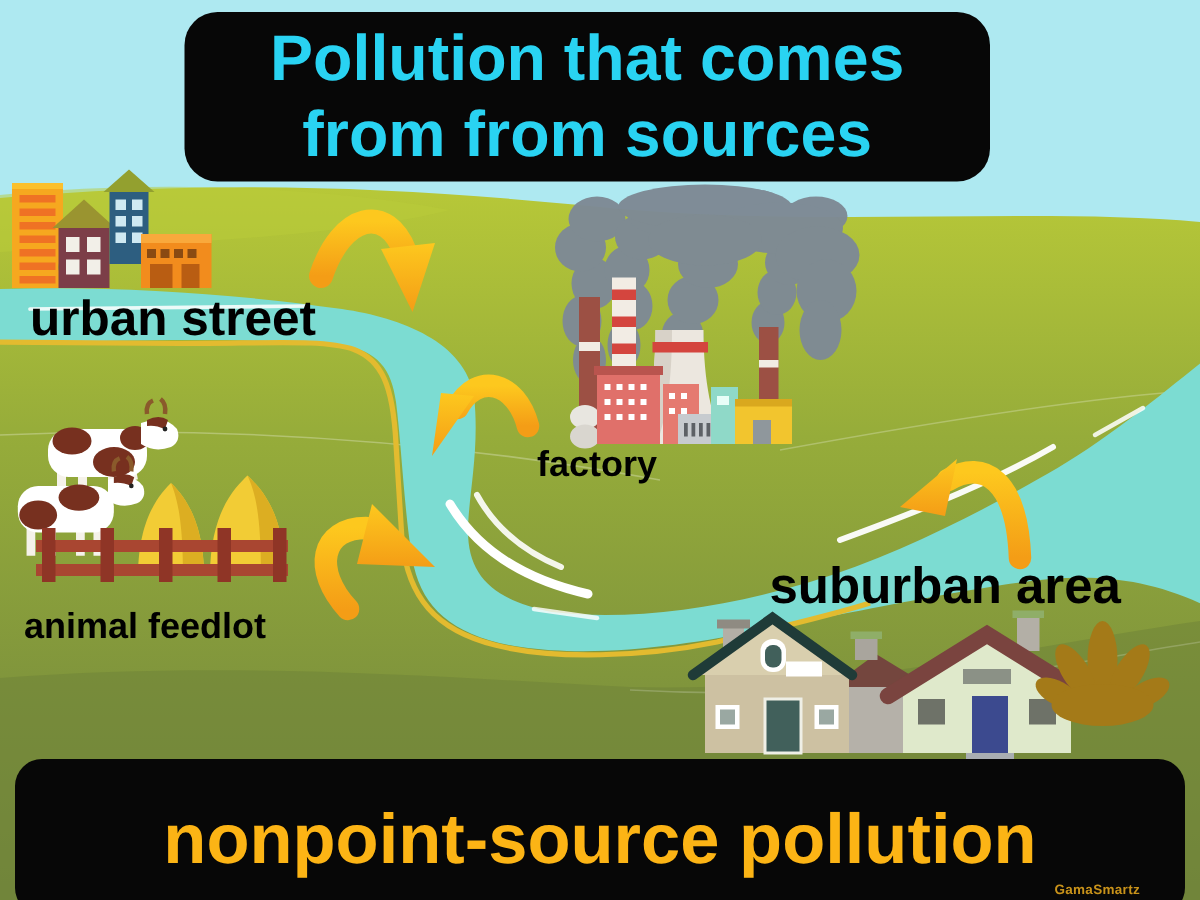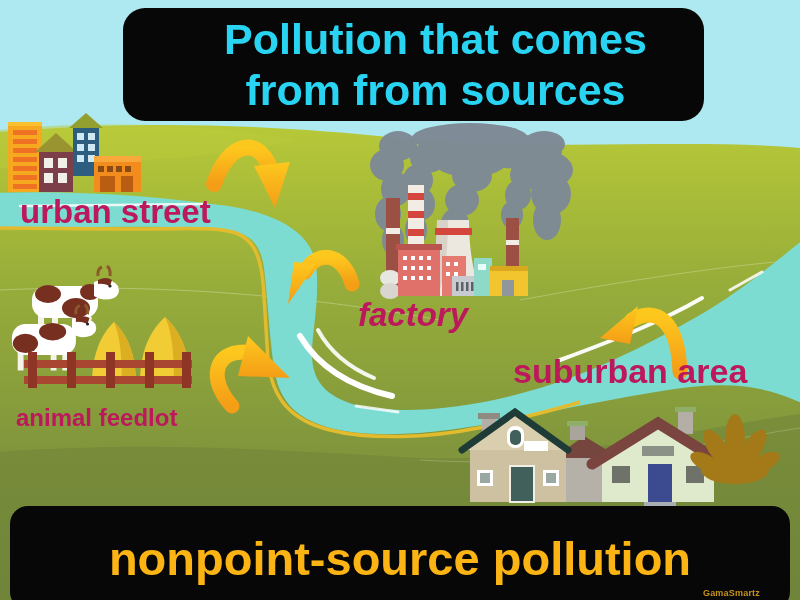--- a/index.html
+++ b/index.html
@@ -9,33 +9,33 @@
     background:#aee9f1;
   }
   #stage svg{position:absolute;left:0;top:0;}
   .overlay{position:absolute;}
   .panel{
     background:#070707;border-radius:22px;color:#29d3f2;
     display:flex;align-items:center;justify-content:center;text-align:center;
   }
   #title-panel{
     left:123px;top:8px;width:537px;height:113px;
-    font-size:43px;font-weight:600;line-height:1.18;letter-spacing:0px;padding-left:44px;
+    font-size:43px;font-weight:600;line-height:1.18;letter-spacing:0px;
   }
   #definition-panel{
     left:10px;top:506px;width:780px;height:104px;border-radius:18px;
     color:#fcb415;font-size:47px;font-weight:600;
   }
   .scene-label{
-    position:absolute;color:#be185d;font-weight:700;white-space:nowrap;
+    position:absolute;color:#000000;font-weight:700;white-space:nowrap;
   }
   #label-urban{left:20px;top:193px;font-size:33px;}
-  #label-factory{left:358px;top:296px;font-size:33px;font-style:italic;}
+  #label-factory{left:358px;top:296px;font-size:24px;}
   #label-feedlot{left:16px;top:404px;font-size:24px;}
-  #label-suburban{left:513px;top:352px;font-size:34px;}
+  #label-suburban{left:513px;top:372px;font-size:34px;}
   #watermark{
     position:absolute;right:30px;bottom:12px;color:#c8921a;
     font-size:9px;font-weight:700;letter-spacing:.2px;
   }
 </style>
 </head>
 <body>
 
 <div id="stage">
 

